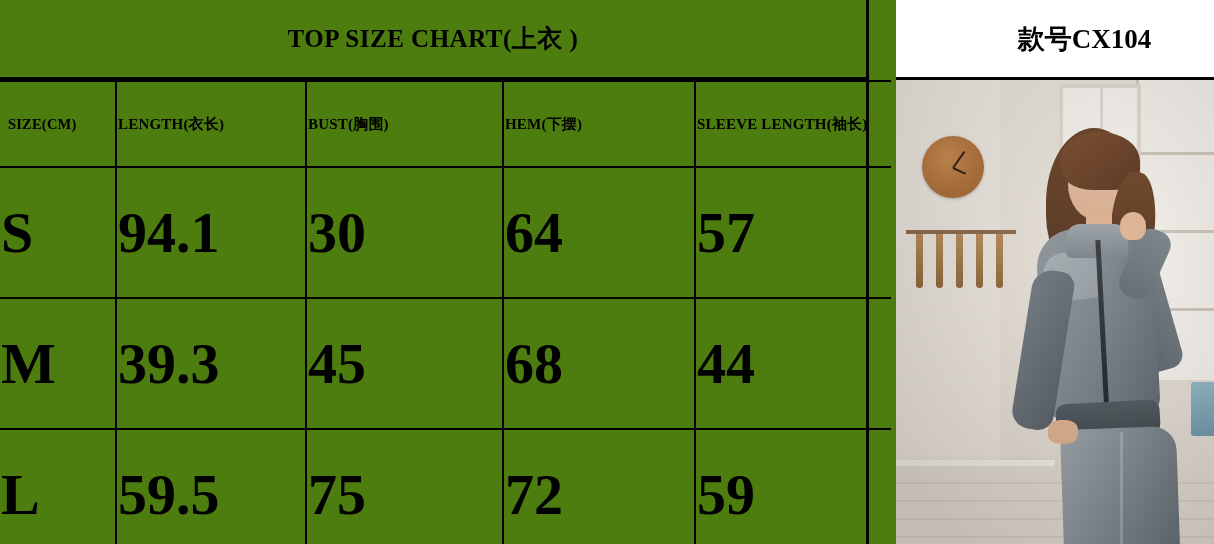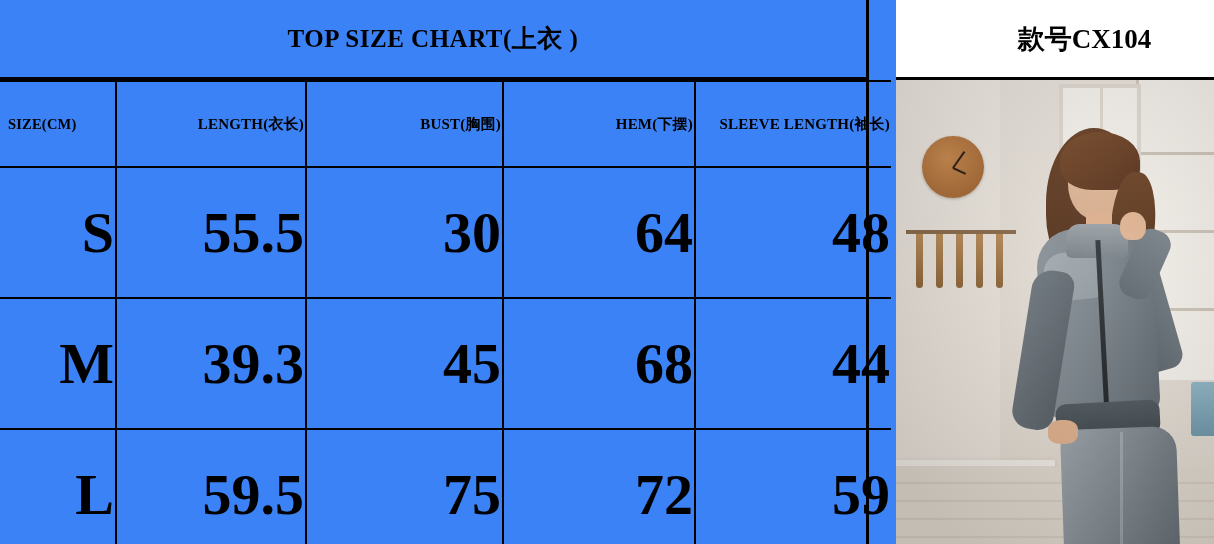--- a/index.html
+++ b/index.html
@@ -7,21 +7,21 @@
     padding: 0;
     background: #ffffff;
   }
   body {
     font-family: "Liberation Serif", serif;
   }
   #page {
     position: relative;
     width: 1214px;
     height: 544px;
-    background: #3b82f6;
+    background: #4d7c0f;
     overflow: hidden;
   }
   
   #chart-wrap {
     position: absolute;
     left: 0;
     top: 0;
     width: 869px;
     height: 544px;
     box-sizing: border-box;
@@ -44,21 +44,21 @@
     font-family: "Liberation Serif", serif;
   }
   table.size-chart {
     width: 100%;
     border-collapse: collapse;
     table-layout: fixed;
   }
   table.size-chart th,
   table.size-chart td {
     border: 2px solid #000;
-    text-align: right;
+    text-align: left;
     vertical-align: middle;
     color: #000;
   }
   table.size-chart tr.head-row th {
     height: 82px;
     font-size: 15px;
     font-weight: bold;
     letter-spacing: 0.2px;
     font-family: "Liberation Serif", serif;
     white-space: nowrap;
@@ -338,24 +338,24 @@
           <th class="first" style="width:106px;">SIZE(CM)</th>
           <th style="width:186px;">LENGTH(衣长)</th>
           <th style="width:193px;">BUST(胸围)</th>
           <th style="width:188px;">HEM(下摆)</th>
           <th style="width:193px;">SLEEVE LENGTH(袖长)</th>
         </tr>
       </thead>
       <tbody>
         <tr>
           <td>S</td>
-          <td>55.5</td>
+          <td>94.1</td>
           <td>30</td>
           <td>64</td>
-          <td>48</td>
+          <td>57</td>
         </tr>
         <tr>
           <td>M</td>
           <td>39.3</td>
           <td>45</td>
           <td>68</td>
           <td>44</td>
         </tr>
         <tr>
           <td>L</td>

